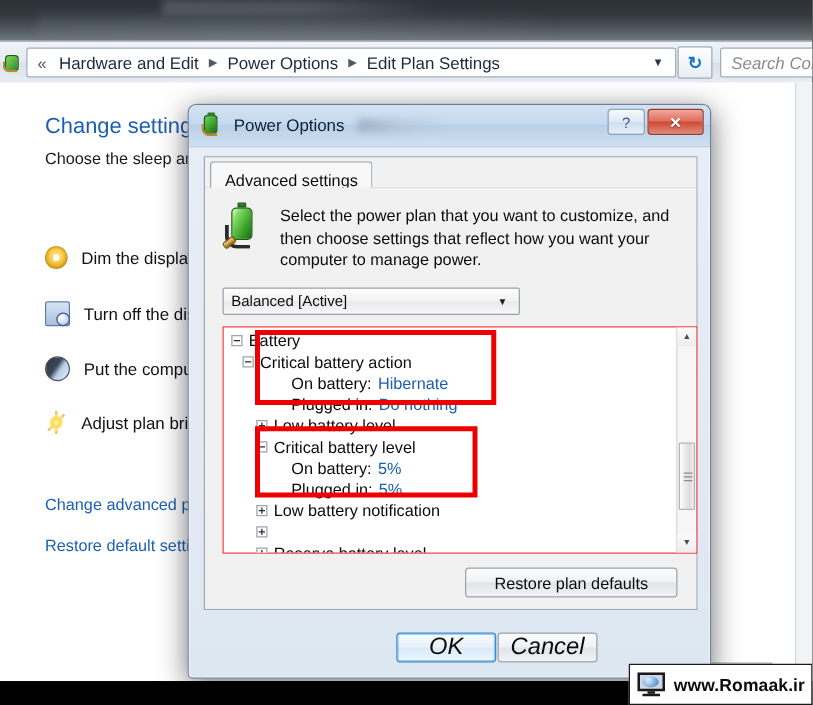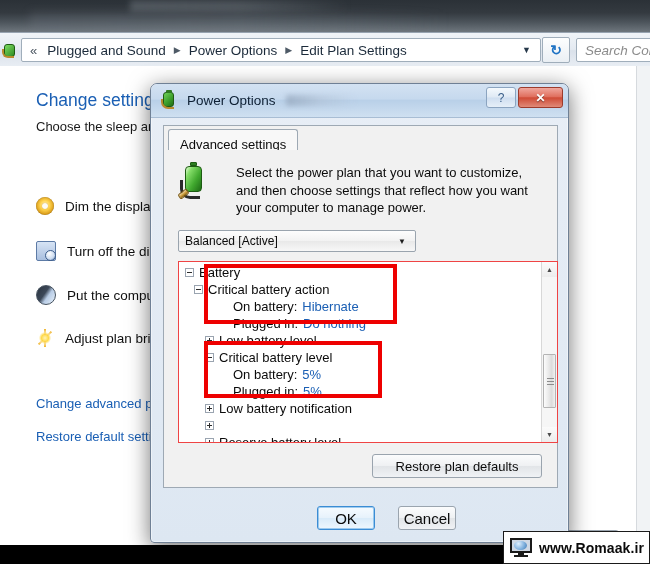--- a/index.html
+++ b/index.html
@@ -186,21 +186,21 @@
     position:relative;height:24px;border-bottom:1px solid #9ea9b4;background:#f1f1f1;
   }
   .tab{
     position:absolute;left:4px;top:3px;height:22px;padding:14px 11px;
     background:#f8f8f8;border:1px solid #9ea9b4;border-bottom:1px solid #f1f1f1;
     border-radius:3px 3px 0 0;
     display:flex;align-items:center;font-size:13px;color:#0b0b0b;box-sizing:border-box;
   }
   .tabpane{position:absolute;left:0;top:24px;right:0;bottom:0;background:#f1f1f1;}
 
-  .desc-wrap{position:absolute;left:14px;top:14px;width:365px;display:flex;gap:24px;}
+  .desc-wrap{position:absolute;left:14px;top:14px;width:365px;display:flex;gap:12px;}
   .batt-ico{width:34px;height:40px;flex:0 0 auto;position:relative;}
   .batt-body{
     position:absolute;left:7px;top:2px;width:17px;height:26px;border-radius:4px;
     background:linear-gradient(120deg,#e6ffd9 0%,#84dd68 22%,#41a92f 60%,#1d6b15 100%);
     border:1px solid #1d5c12;box-sizing:border-box;
   }
   .batt-cap{
     position:absolute;left:12px;top:-2px;width:7px;height:4px;border-radius:1px 1px 0 0;
     background:#2c7d20;border:1px solid #1d5c12;box-sizing:border-box;
   }
@@ -260,24 +260,24 @@
 
   .restore-btn{
     position:absolute;left:208px;top:304px;width:170px;height:24px;
     background:linear-gradient(to bottom,#fbfcfd,#eff1f3 48%,#e2e5e8 52%,#f0f2f5);
     border:1px solid #9aa4ae;border-radius:3px;box-sizing:border-box;
     display:flex;align-items:center;justify-content:center;font-size:13px;color:#0b0b0b;
   }
 
   .dlg-footer{position:absolute;left:0;right:0;bottom:10px;height:26px;}
   .fbtn{
-    position:absolute;width:58px;height:24px;box-sizing:border-box;
+    position:absolute;width:80px;height:24px;box-sizing:border-box;
     background:linear-gradient(to bottom,#fbfcfd,#eff1f3 48%,#e2e5e8 52%,#f0f2f5);
     border:1px solid #9aa4ae;border-radius:3px;
-    display:flex;align-items:center;justify-content:center;font-size:15px;color:#0b0b0b;
+    display:flex;align-items:center;justify-content:center;font-size:19px;color:#0b0b0b;font-style:italic;
   }
   .fbtn.default{
     border:1px solid #3b8cd4;
     box-shadow:0 0 0 1px rgba(90,165,225,.55) inset;
     background:linear-gradient(to bottom,#f6fbff,#e7f2fb 48%,#d9ebf9 52%,#eef7fe);
   }
   .f-ok{left:166px;}
   .f-cancel{left:247px;}
   .f-apply{left:328px;}
 
@@ -321,21 +321,21 @@
     </div>
 
     <div class="addressbar">
       <div class="addr-icon">
         <div style="position:absolute;left:3px;top:3px;width:11px;height:13px;border-radius:3px;background:linear-gradient(135deg,#7ddd62,#2f8b22);border:1px solid #1d5c12;box-sizing:border-box;"></div>
         <div style="position:absolute;left:1px;bottom:1px;width:10px;height:7px;border:2px solid #b98b2e;border-top:none;border-right:none;border-radius:0 0 0 6px;"></div>
       </div>
 
       <div class="addr-crumbbox">
         <span class="crumb-back">«</span>
-        <span class="crumb">Plugged and Sound</span>
+        <span class="crumb">Hardware and Edit</span>
         <span class="crumb-sep">▶</span>
         <span class="crumb">Power Options</span>
         <span class="crumb-sep">▶</span>
         <span class="crumb">Edit Plan Settings</span>
         <span class="crumb-spacer"></span>
         <span class="crumb-dd">▼</span>
       </div>
 
       <div class="refresh-btn">
         <span class="refresh-glyph">↻</span>

